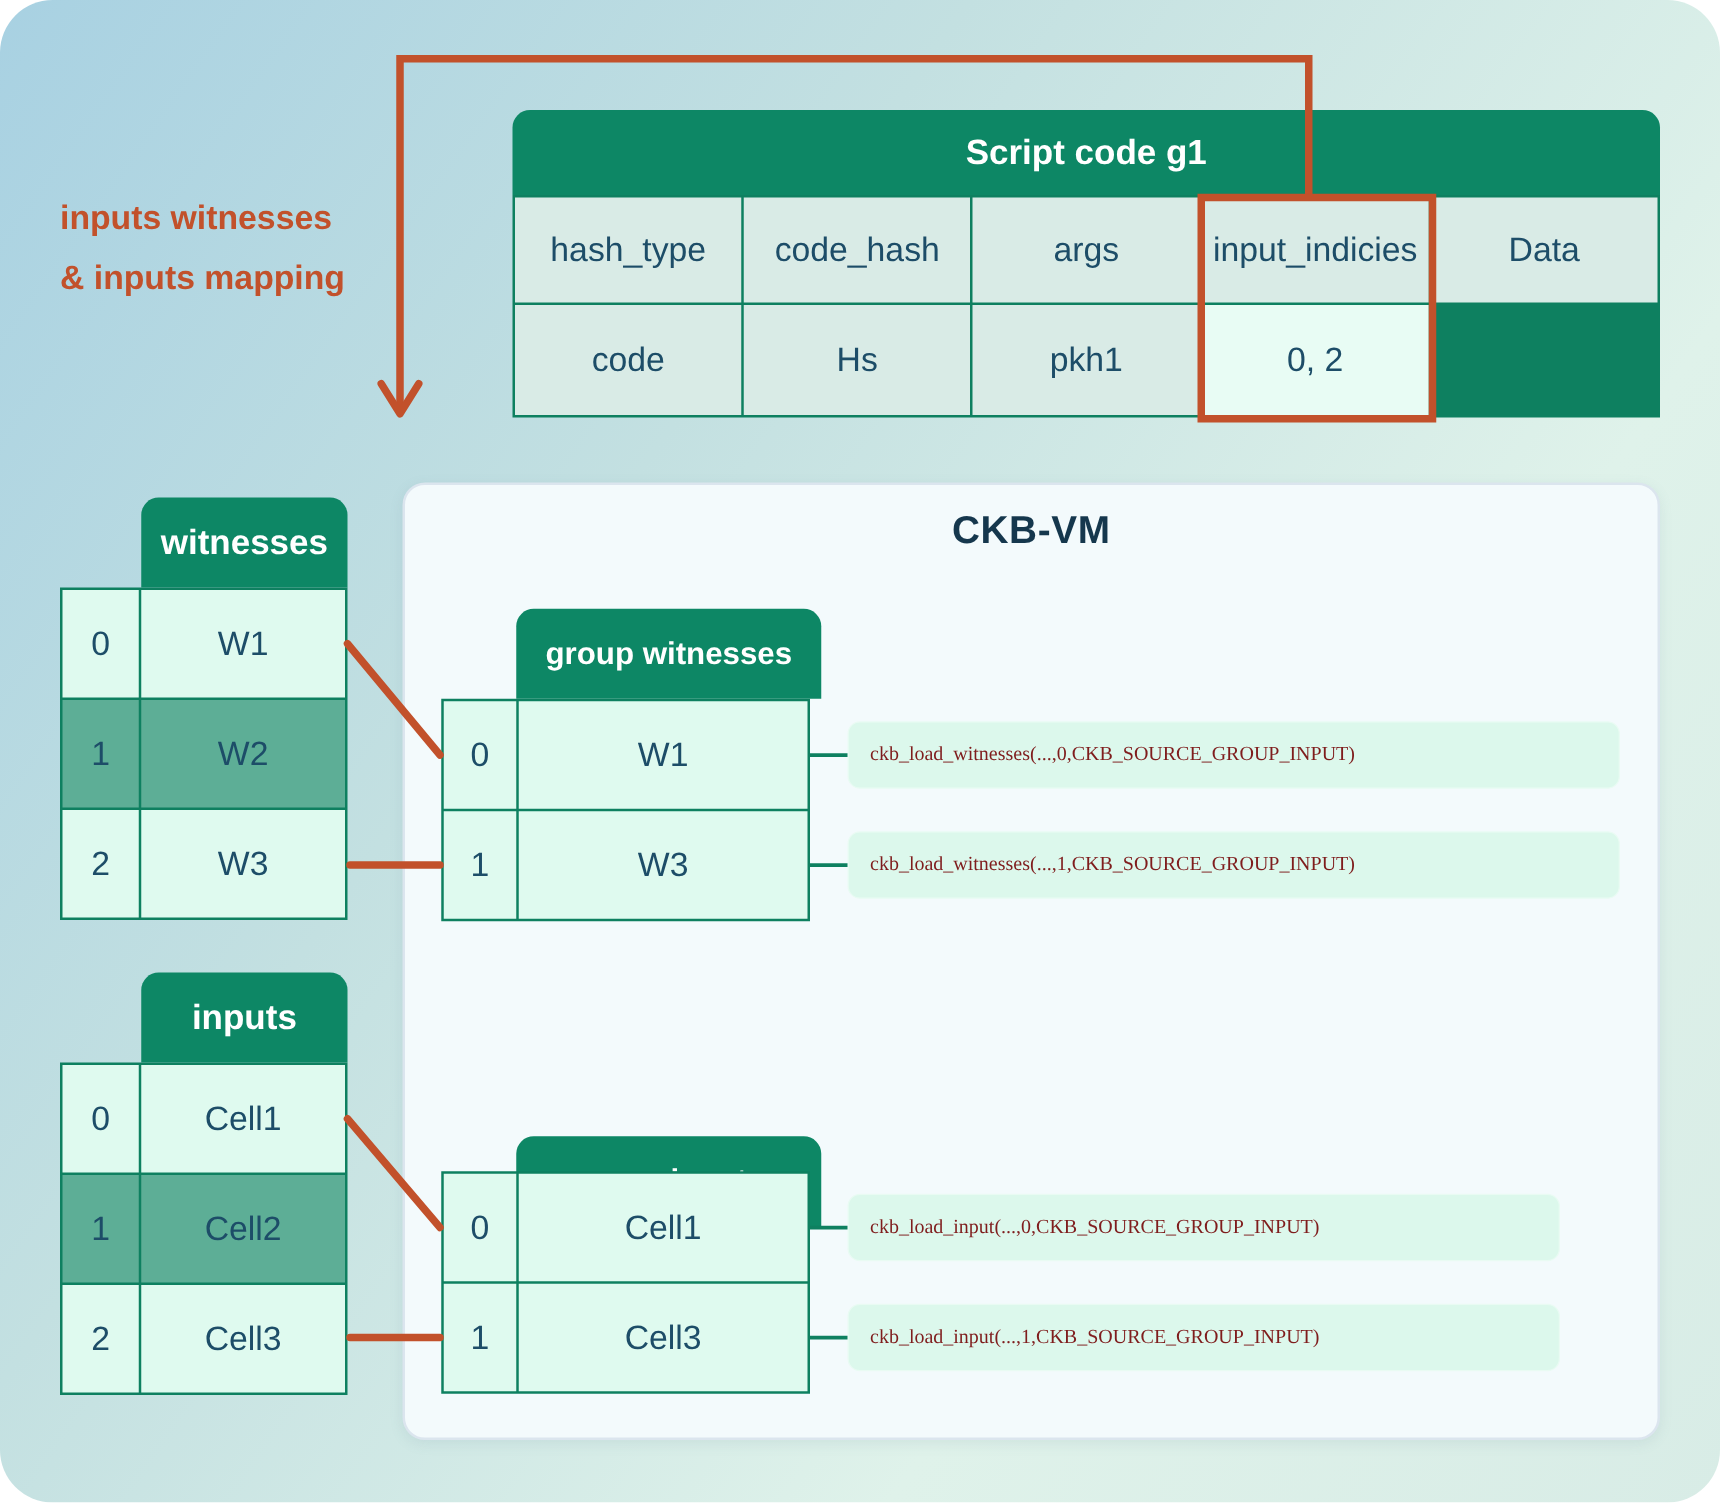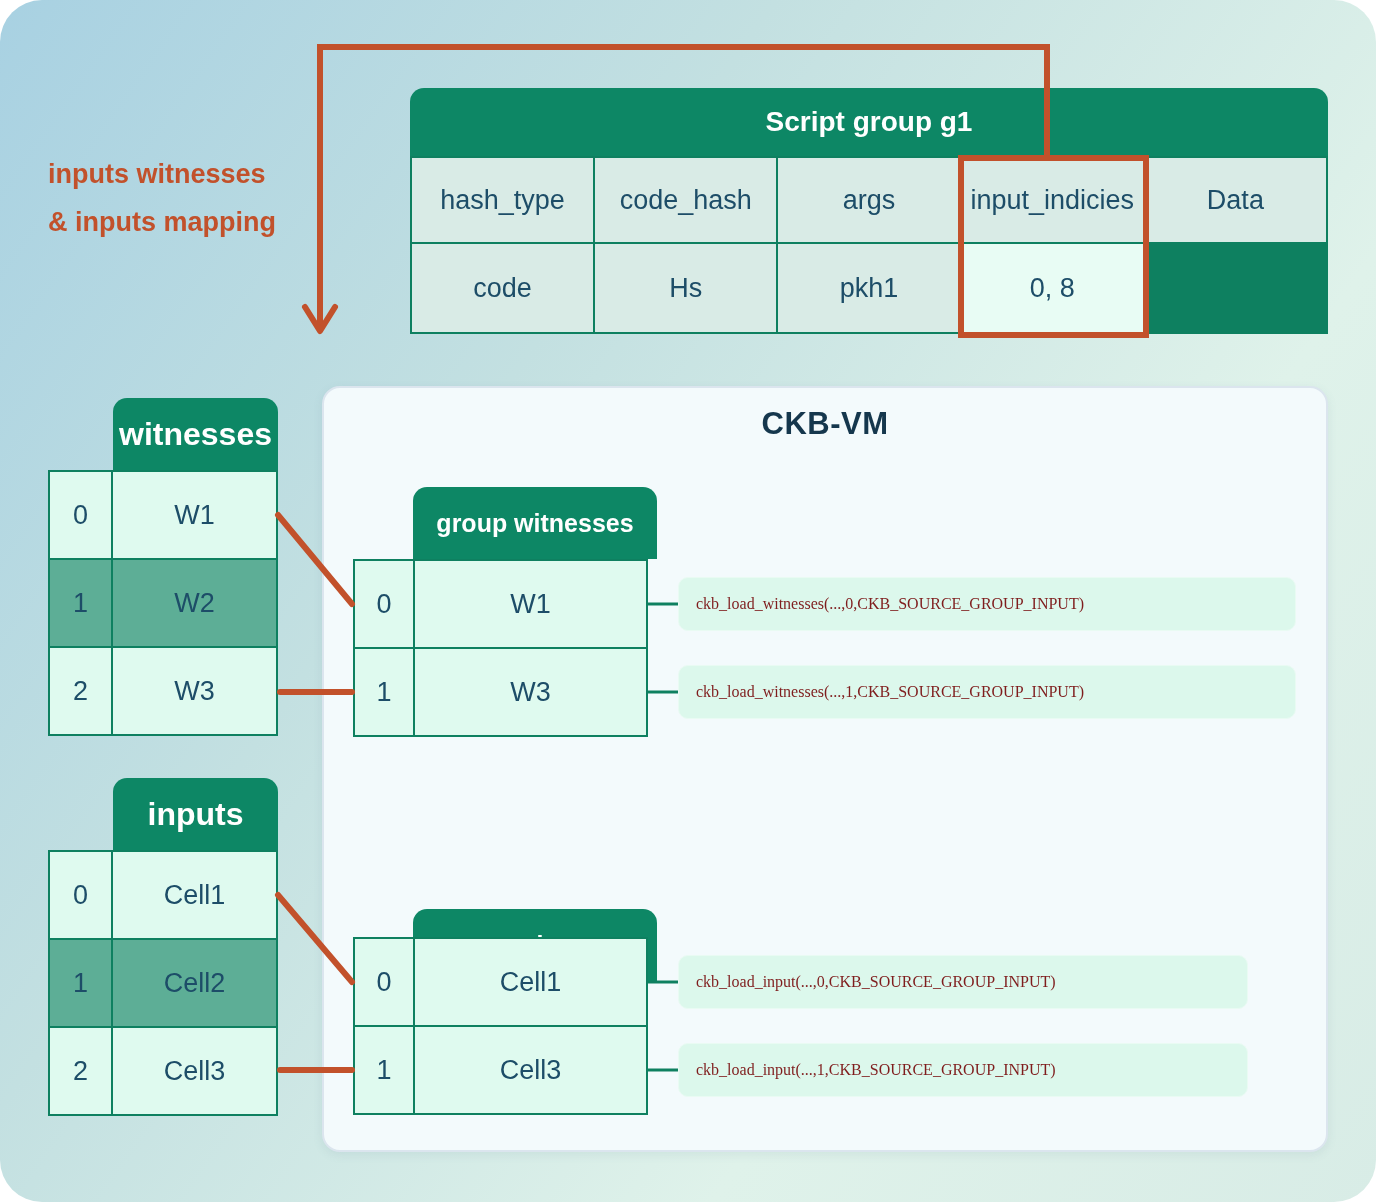--- a/index.html
+++ b/index.html
@@ -36,21 +36,21 @@
     color:#1d4d68;font-size:27px;
   }
   .cell-top{background:#d9ebe6;}
   .cell-hl{background:#e8fcf4;}
   .cell-mint{background:#dffaef;}
   .cell-muted{background:rgba(223,250,240,0.38);}
   
   .script-title{left:410px;top:88px;width:918px;height:68px;font-size:28px;}
   .script-grid{left:410px;top:156px;width:918px;height:178px;grid-template-columns:repeat(5,1fr);grid-template-rows:84px 88px;}
   
-  .side-header{width:165px;height:72px;font-size:32px;}
+  .side-header{width:165px;height:72px;font-size:28px;}
   .side-grid{width:230px;grid-template-columns:61px 1fr;grid-template-rows:86px 86px 86px;}
   
   .grp-header{width:244px;height:72px;font-size:25px;}
   .grp-grid{width:295px;grid-template-columns:58px 1fr;grid-template-rows:86px 86px;}
   
   .codebox{
     height:54px;background:#dcf8ec;border:1px solid #e9fbf3;border-radius:10px;
     display:flex;align-items:center;padding:0 17px;
     font-family:Liberation Serif, serif;font-size:16px;color:#7f1d1d;
     white-space:nowrap;
@@ -68,31 +68,31 @@
 <div class="page">
 
   <div class="abs panel"></div>
   <div class="abs panel-title">CKB-VM</div>
 
   <div class="abs map-label">
     <div>inputs witnesses</div>
     <div>&amp; inputs mapping</div>
   </div>
 
-  <div class="abs tbl-header script-title">Script group g1</div>
+  <div class="abs tbl-header script-title">Script code g1</div>
   <div class="abs grid script-grid">
     <div class="cell cell-top">hash_type</div>
     <div class="cell cell-top">code_hash</div>
     <div class="cell cell-top">args</div>
     <div class="cell cell-top">input_indicies</div>
     <div class="cell cell-top">Data</div>
     <div class="cell cell-top">code</div>
     <div class="cell cell-top">Hs</div>
     <div class="cell cell-top">pkh1</div>
-    <div class="cell cell-hl">0, 8</div>
+    <div class="cell cell-hl">0, 2</div>
   </div>
 
   <div class="abs tbl-header side-header" style="left:113px;top:398px;">witnesses</div>
   <div class="abs grid side-grid" style="left:48px;top:470px;">
     <div class="cell cell-mint">0</div>
     <div class="cell cell-mint">W1</div>
     <div class="cell cell-muted">1</div>
     <div class="cell cell-muted">W2</div>
     <div class="cell cell-mint">2</div>
     <div class="cell cell-mint">W3</div>

